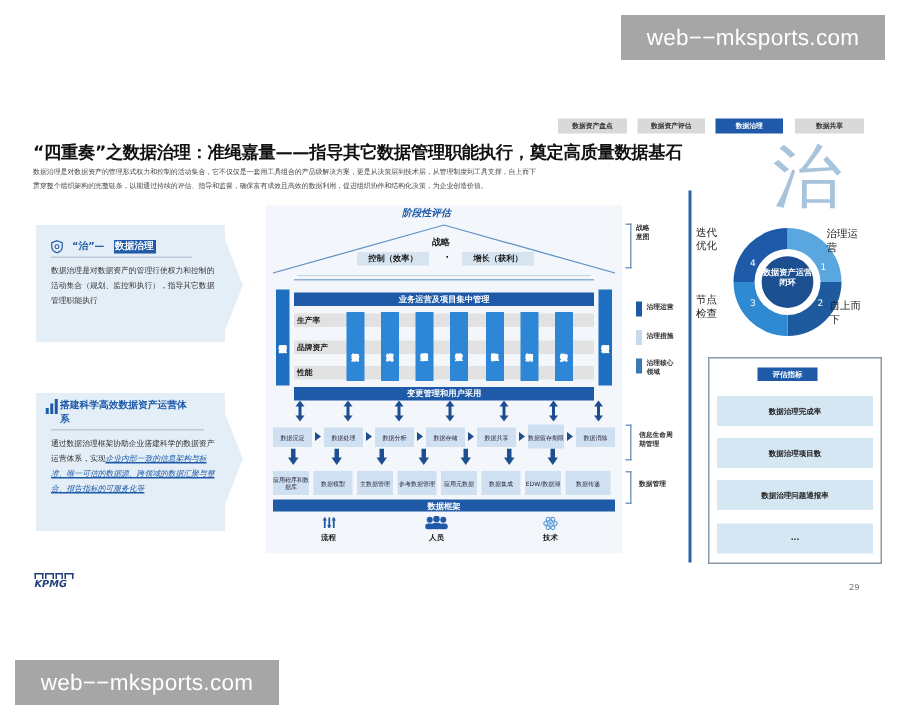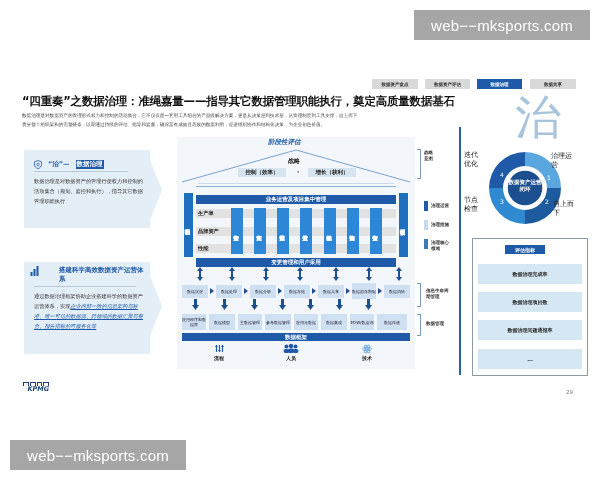--- a/index.html
+++ b/index.html
@@ -53,21 +53,21 @@
       </svg>
     <span class="lb-head">“治”—</span>
     <span class="lb-head" style="background:#1e5aa8; color:#fff; padding:0 1px;">数据治理</span>
   </div>
   <div class="abs" style="left:10px; top:21px; width:94px; height:1px; background:#b8c9da;"></div>
   <div class="abs lb-text" style="left:10px; top:26px; width:110px;">数据治理是对数据资产的管理行使权力和控制的活动集合（规划、监控和执行），指导其它数据管理职能执行</div>
 </div>
 <div class="abs chev" style="left:150px; top:160px; border-left:12px solid #e4eef7;"></div>
 
 <div class="abs leftbox" style="left:24px; top:262px; width:126px; height:92px;">
-  <div class="abs" style="left:6px; top:4px; display:flex; gap:20px;">
+  <div class="abs" style="left:6px; top:4px; display:flex; gap:1px;">
     <svg width="9" height="10" viewBox="0 0 9 10">
         <rect x="0.5" y="6" width="2" height="4" fill="#1e5aa8"></rect>
         <rect x="3.5" y="3" width="2" height="7" fill="#1e5aa8"></rect>
         <rect x="6.5" y="0" width="2" height="10" fill="#1e5aa8"></rect>
       </svg>
     <span class="lb-head" style="width:88px; line-height:9px;">搭建科学高效数据资产运营体系</span>
   </div>
   <div class="abs" style="left:10px; top:24px; width:102px; height:1px; background:#b8c9da;"></div>
   <div class="abs lb-text" style="left:10px; top:29px; width:112px;"><span>通过数据治理框架协助企业搭建科学的数据资产运营体系，实现</span><span class="lb-em">企业内部一致的信息架构与标准、唯一可信的数据源、跨领域的数据汇聚与整合、报告指标的可服务化等</span></div>
 </div>
@@ -280,17 +280,17 @@
 <div class="metric" style="top:320px;">数据治理问题通报率</div>
 <div class="metric" style="top:349px;">...</div>
 
 <div class="abs" style="left:23px; top:382px; width:26px;">
   <div style="display:flex; gap:1px; height:4px;">
     <span style="flex:1; border:0.6px solid #1e3f7a; border-bottom:none;"></span>
       <span style="flex:1; border:0.6px solid #1e3f7a; border-bottom:none;"></span>
       <span style="flex:1; border:0.6px solid #1e3f7a; border-bottom:none;"></span>
       <span style="flex:1; border:0.6px solid #1e3f7a; border-bottom:none;"></span>
   </div>
-  <div style="font-size:6.5px; font-weight:bold; font-style:italic; color:#1e3f7a; line-height:7px;text-align:right;">KPMG</div>
+  <div style="font-size:6.5px; font-weight:bold; font-style:italic; color:#1e3f7a; line-height:7px;">KPMG</div>
 </div>
 <div class="abs" style="left:566px; top:389px; font-size:5.5px; color:#777;">29</div>
 
 <div class="abs wm" style="left:10px; top:440px; width:176px; height:30px;">web−−mksports.com</div>
 
 </body></html>

